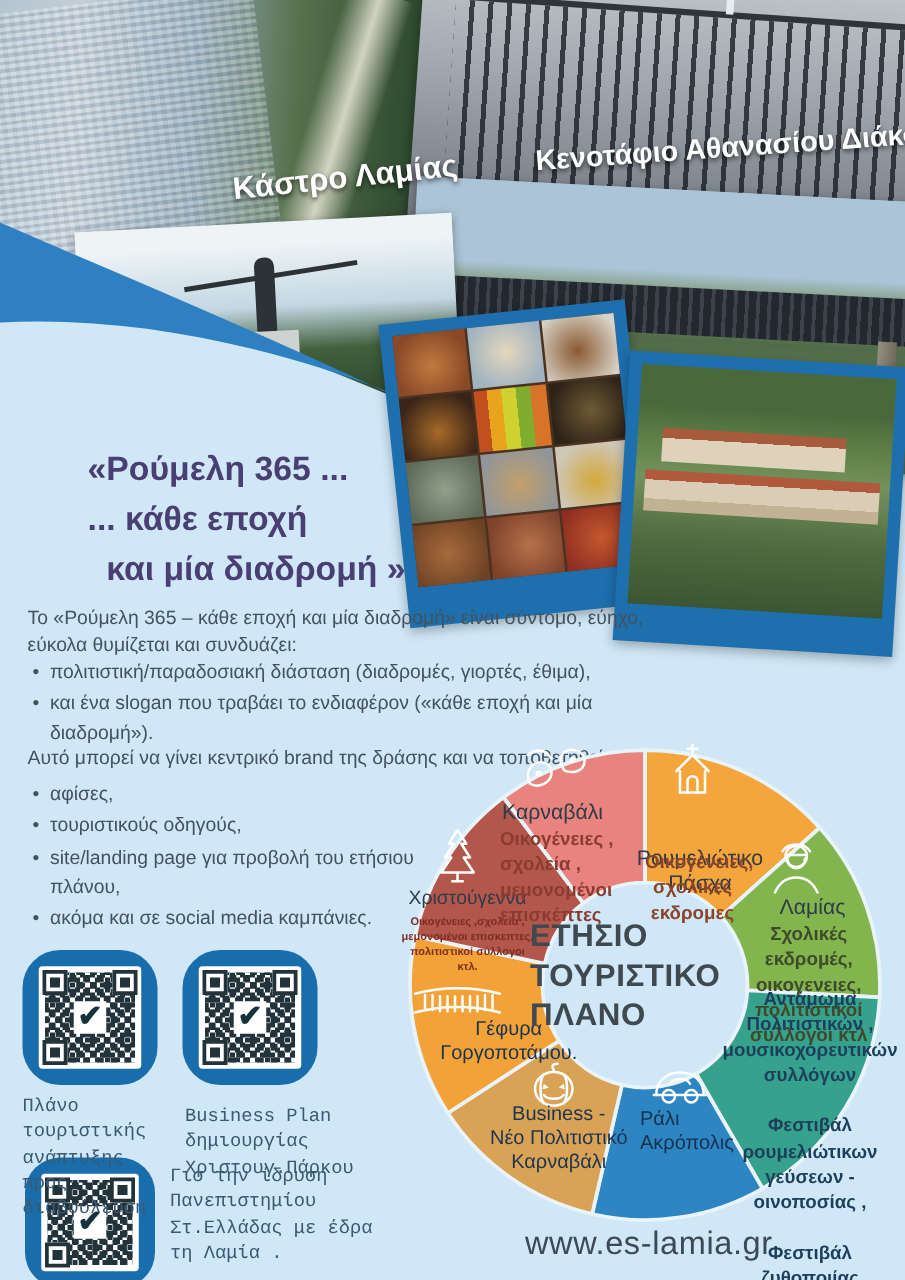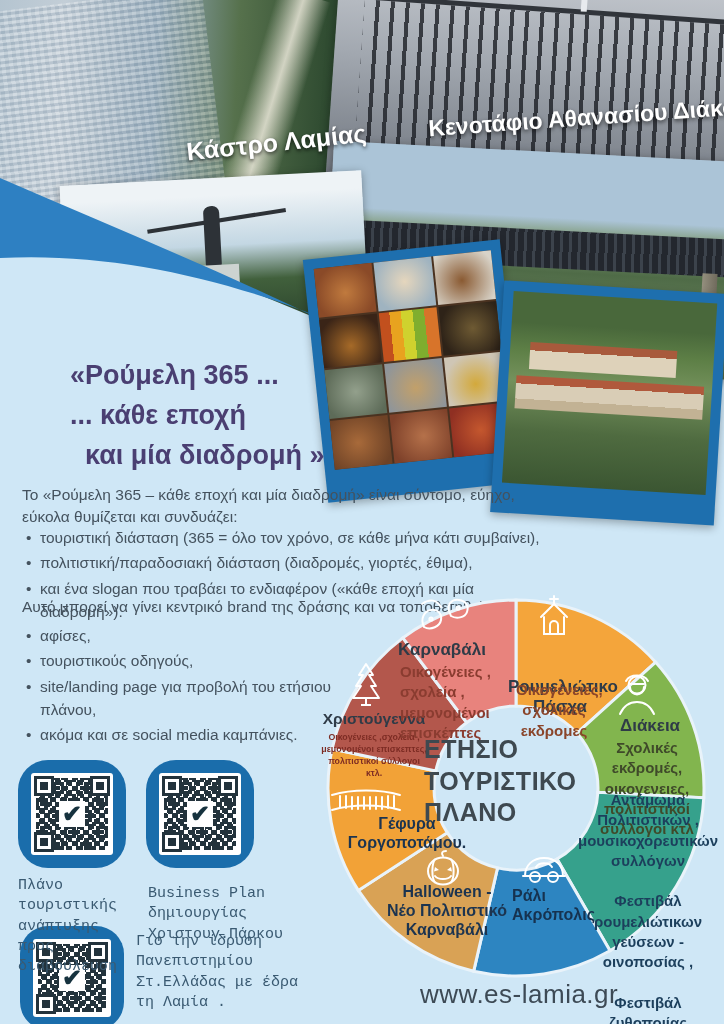--- a/index.html
+++ b/index.html
@@ -75,21 +75,21 @@
   .p2{left:22px;top:596px;width:540px;}
   ul.blist{position:absolute;z-index:4;margin:0;padding:0;list-style:none;color:#44525e;font-size:15.5px;line-height:1.5;}
   .blist1{left:24px;top:526px;width:520px;}
   .blist2{left:24px;top:624px;width:330px;}
   ul.blist li{position:relative;padding-left:16px;margin-bottom:2px;}
   ul.blist li::before{content:"•";position:absolute;left:2px;top:0;}
 
   
   .wheel{position:absolute;left:322px;top:588px;width:402px;height:412px;z-index:4;}
   .wheel svg.donut{position:absolute;left:0;top:0;}
-  .seg-title{position:absolute;font-weight:bold;color:#2f3b47;white-space:pre-line;text-align:center;line-height:1.2;}
+  .seg-title{position:absolute;font-weight:normal;color:#2f3b47;white-space:pre-line;text-align:center;line-height:1.2;}
   .seg-sub{position:absolute;font-weight:bold;font-size:15px;line-height:1.35;white-space:pre-line;}
   .t-pasxa{left:186px;top:50px;width:104px;font-size:17px;margin-top:39px;}
   .s-pasxa{left:194px;top:92px;width:76px;text-align:center;color:#8a452a;}
   .t-diakeia{left:268px;top:128px;width:120px;font-size:17px;}
   .s-diakeia{left:260px;top:150px;width:130px;text-align:center;color:#3f4a2a;}
   .s-festivals{left:256px;top:202px;width:140px;text-align:center;color:#1c3f5c;}
   .t-rali{left:190px;top:298px;width:92px;font-size:16px;color:#16324f;text-align:left;}
   .t-halloween{left:52px;top:294px;width:146px;font-size:16px;color:#1c3450;}
   .t-gefyra{left:17px;top:226px;width:136px;font-size:16px;color:#1c3450;}
   .t-christmas{left:0px;top:122px;width:104px;font-size:15.5px;}
@@ -177,21 +177,20 @@
       <div class="bldg-a"></div>
       <div class="bldg-b"></div>
     </div>
   </div>
 
   <div class="main-title">«Ρούμελη 365 ...
 ... κάθε εποχή
   και μία διαδρομή »</div>
   <div class="copy p1">Το «Ρούμελη 365 – κάθε εποχή και μία διαδρομή» είναι σύντομο, εύηχο, εύκολα θυμίζεται και συνδυάζει:</div>
   <ul class="blist blist1">
-    <li>τουριστική διάσταση (365 = όλο τον χρόνο, σε κάθε μήνα κάτι συμβαίνει),</li>
     <li>πολιτιστική/παραδοσιακή διάσταση (διαδρομές, γιορτές, έθιμα),</li>
     <li>και ένα slogan που τραβάει το ενδιαφέρον («κάθε εποχή και μία διαδρομή»).</li>
   </ul>
   <div class="copy p2">Αυτό μπορεί να γίνει κεντρικό brand της δράσης και να τοποθετηθεί σε:</div>
   <ul class="blist blist2">
     <li>αφίσες,</li>
     <li>τουριστικούς οδηγούς,</li>
     <li>site/landing page για προβολή του ετήσιου πλάνου,</li>
     <li>ακόμα και σε social media καμπάνιες.</li>
   </ul>
@@ -252,35 +251,35 @@
       <line x1="2" y1="24" x2="44" y2="24"></line>
       <circle cx="14" cy="25" r="5"></circle>
         <circle cx="32" cy="25" r="5"></circle>
     </svg>
 
     <div class="seg-title t-pasxa">Ρουμελιώτικο
 Πάσχα</div>
     <div class="seg-sub s-pasxa">Οικογένειες,
 σχολικες
 εκδρομες</div>
-    <div class="seg-title t-diakeia">Διάκεια</div>
+    <div class="seg-title t-diakeia">Λαμίας</div>
     <div class="seg-sub s-diakeia">Σχολικές εκδρομές,
 οικογενειες,
 πολιτιστικοί σύλλογοι κτλ</div>
     <div class="seg-sub s-festivals">Αντάμωμα Πολιτιστικών ,
 μουσικοχορευτικών συλλόγων
 
 Φεστιβάλ ρουμελιώτικων
 γεύσεων - οινοποσίας ,
 
 Φεστιβάλ ζυθοποιίας
 τσίπουρου - κρασιού</div>
     <div class="seg-title t-rali">Ράλι
 Ακρόπολις</div>
-    <div class="seg-title t-halloween">Halloween -
+    <div class="seg-title t-halloween">Business -
 Νέο Πολιτιστικό
 Καρναβάλι</div>
     <div class="seg-title t-gefyra">Γέφυρα
 Γοργοποτάμου.</div>
     <div class="seg-title t-christmas">Χριστούγεννα</div>
     <div class="seg-sub s-christmas">Οικογένειες ,σχολεία ,
 μεμονομένοι επισκεπτες,
 πολιτιστικοί σύλλογοι κτλ.</div>
     <div class="seg-title t-karnavali">Καρναβάλι</div>
     <div class="seg-sub s-karnavali">Οικογένειες , σχολεία ,

